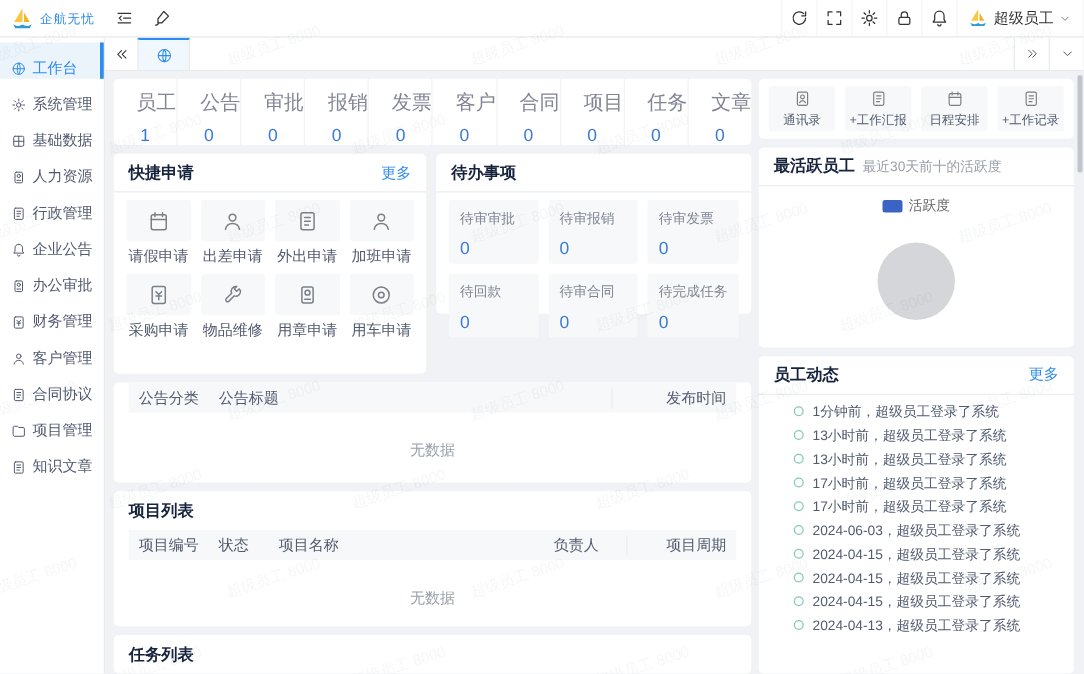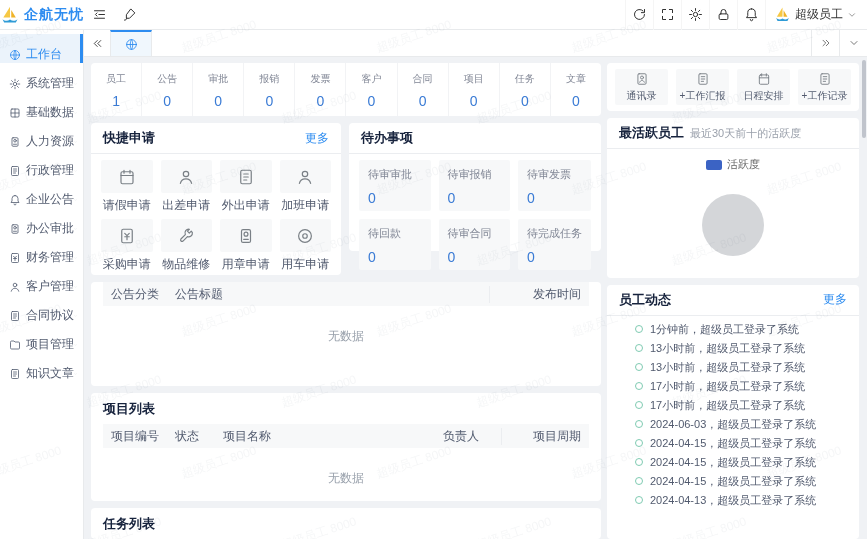--- a/index.html
+++ b/index.html
@@ -7,21 +7,21 @@
   body { font-family:"Liberation Sans",sans-serif; font-size:12px; color:#515a6e; background:#f0f2f5; }
   .app { position:relative; width:867px; height:539px; background:#f0f2f5; overflow:hidden; }
 
   
   [data-icon] { display:inline-flex; }
   [data-icon] svg { width:100%; height:100%; fill:none; stroke:currentColor; stroke-width:1.6; stroke-linecap:round; stroke-linejoin:round; }
 
   
   .hd { position:absolute; top:0; left:0; right:0; height:30px; background:#fff; border-bottom:1px solid #e8eaec; display:flex; align-items:center; z-index:10; }
   .logo { width:84px; height:100%; display:flex; align-items:center; justify-content:center; gap:4px; }
-  .logo-name { color:#2d8cf0; font-size:14px; font-weight:bold; letter-spacing:1px; }
+  .logo-name { color:#2d8cf0; font-size:10px; font-weight:normal; letter-spacing:1px; }
   .hd-tool { width:30px; height:30px; display:flex; align-items:center; justify-content:center; color:#333; cursor:pointer; }
   .hd-tool span { width:15px; height:15px; }
   .hd-right { margin-left:auto; display:flex; align-items:center; height:100%; }
   .hd-btn { width:28px; height:30px; display:flex; align-items:center; justify-content:center; color:#333; border-left:1px solid #f5f5f5; cursor:pointer; }
   .hd-btn span { width:15px; height:15px; }
   .hd-user { display:flex; align-items:center; gap:4px; padding:0 10px 0 8px; border-left:1px solid #f5f5f5; height:100%; cursor:pointer;text-align:center; }
   .hd-user .uname { font-size:12px; color:#333; }
   .hd-user .chv { width:10px; height:10px; color:#666; }
 
   
@@ -51,31 +51,31 @@
   .card-h { display:flex; justify-content:space-between; align-items:center; padding:0 12px; height:31px; }
   .card-t { font-size:13px; font-weight:bold; color:#17233d; }
   .card-sub { font-size:11px; font-weight:normal; color:#9aa0ab; margin-left:6px; }
   .more { font-size:12px; color:#2d8cf0; cursor:pointer; }
   .hdiv { border-bottom:1px solid #ebedf0; }
 
   
   .stats { height:55px; display:flex; align-items:stretch; }
   .stat { flex:1; text-align:center; padding-top:9px; border-right:1px solid #f2f3f5; cursor:default; }
   .stat:last-child { border-right:none; }
-  .stat .lb { font-size:10px; color:#808695; }
+  .stat .lb { font-size:16px; color:#808695;text-align:right; }
   .stat .vl { font-size:14px; color:#3a7bd5; margin-top:7px; }
 
   
   .actions { height:55px; display:flex; gap:8px; padding:6px 8px; }
   .act { flex:1; background:#f7f8f9; border-radius:2px; display:flex; flex-direction:column; align-items:center; justify-content:center; gap:3px; cursor:pointer; }
   .act .ic { width:14px; height:14px; color:#7a8086; }
   .act .lb { font-size:10px; color:#515a6e; white-space:nowrap; }
 
   
-  .qa-card { width:250px; height:152px; }
+  .qa-card { width:250px; height:176px; }
   .qa-grid { display:grid; grid-template-columns:repeat(4,1fr); gap:5px 8px; padding:6px 10px; }
   .qa { text-align:center; cursor:pointer; }
   .qa .tile { background:#f7f8f9; border-radius:2px; height:33px; display:flex; align-items:center; justify-content:center; }
   .qa .ic { width:18px; height:18px; color:#7a8086; }
   .qa .lb { font-size:12px; color:#515a6e; margin-top:4px; white-space:nowrap; }
 
   
   .todo-card { width:252px; height:128px; }
   .todo-grid { display:grid; grid-template-columns:repeat(3,1fr); gap:8px; padding:6px 10px; }
   .todo { background:#f7f8f9; border-radius:2px; padding:7px 9px; height:51px; cursor:pointer; }

